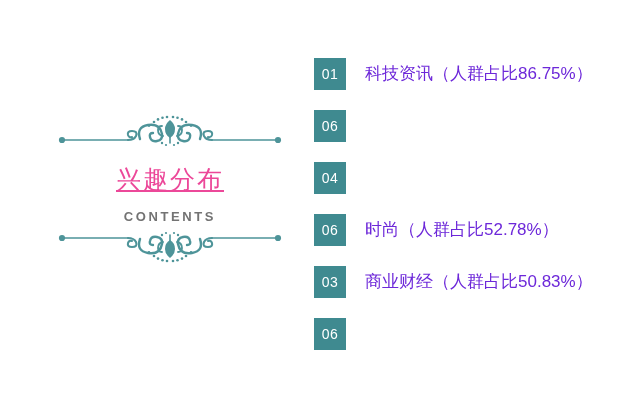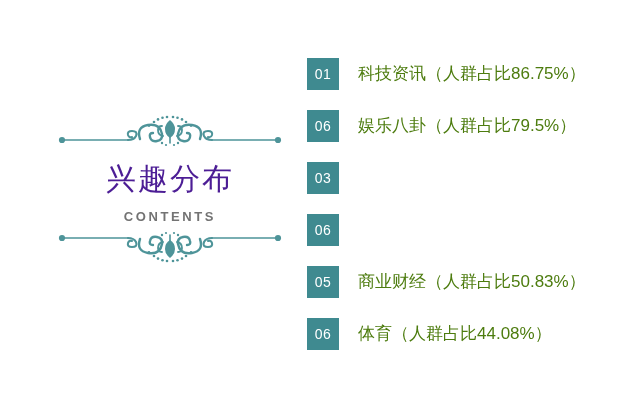--- a/index.html
+++ b/index.html
@@ -35,44 +35,45 @@
   #divider-bottom { top: 118px; }
 
   .divider svg { display: block; width: 240px; height: 36px; }
 
   #main-title {
     position: absolute;
     left: 0;
     top: 52px;
     width: 240px;
     text-align: center;
-    font-size: 30px;
+    font-size: 25px;
     line-height: 34px;
     letter-spacing: 2px;
-    color: #4c1d95;
+    color: #ec4899;
     white-space: nowrap;
+    text-decoration: underline;
   }
 
   #subtitle {
     position: absolute;
     left: 0;
     top: 99px;
     width: 240px;
     text-align: center;
     font-size: 13px;
     font-weight: bold;
     letter-spacing: 2.6px;
     color: #737373;
     white-space: nowrap;
   }
 
   
   #interest-list {
     position: absolute;
-    left: 307px;
+    left: 314px;
     top: 58px;
     width: 300px;
   }
 
   .list-item {
     position: relative;
     height: 32px;
     margin-bottom: 20px;
     display: flex;
     align-items: center;
@@ -88,21 +89,21 @@
     font-size: 14px;
     line-height: 32px;
     text-align: center;
     letter-spacing: 0.5px;
   }
 
   .item-label {
     margin-left: 19px;
     font-size: 17px;
     line-height: 20px;
-    color: #4d7c0f;
+    color: #6d28d9;
     white-space: nowrap;
   }
 </style>
 </head>
 <body>
 
 <div id="title-block">
 
   <div class="divider" id="divider-top">
     <svg viewBox="0 0 240 36" xmlns="http://www.w3.org/2000/svg" aria-hidden="true">
@@ -201,34 +202,33 @@
 
 <div id="interest-list">
 
   <div class="list-item">
     <div class="item-badge">01</div>
     <div class="item-label">科技资讯（人群占比86.75%）</div>
   </div>
 
   <div class="list-item">
     <div class="item-badge">06</div>
-    <div class="item-label">娱乐八卦（人群占比79.5%）</div>
+  </div>
+
+  <div class="list-item">
+    <div class="item-badge">04</div>
+  </div>
+
+  <div class="list-item">
+    <div class="item-badge">06</div>
+    <div class="item-label">时尚（人群占比52.78%）</div>
   </div>
 
   <div class="list-item">
     <div class="item-badge">03</div>
+    <div class="item-label">商业财经（人群占比50.83%）</div>
   </div>
 
   <div class="list-item">
     <div class="item-badge">06</div>
   </div>
 
-  <div class="list-item">
-    <div class="item-badge">05</div>
-    <div class="item-label">商业财经（人群占比50.83%）</div>
-  </div>
-
-  <div class="list-item">
-    <div class="item-badge">06</div>
-    <div class="item-label">体育（人群占比44.08%）</div>
-  </div>
-
 </div>
 
 </body></html>

